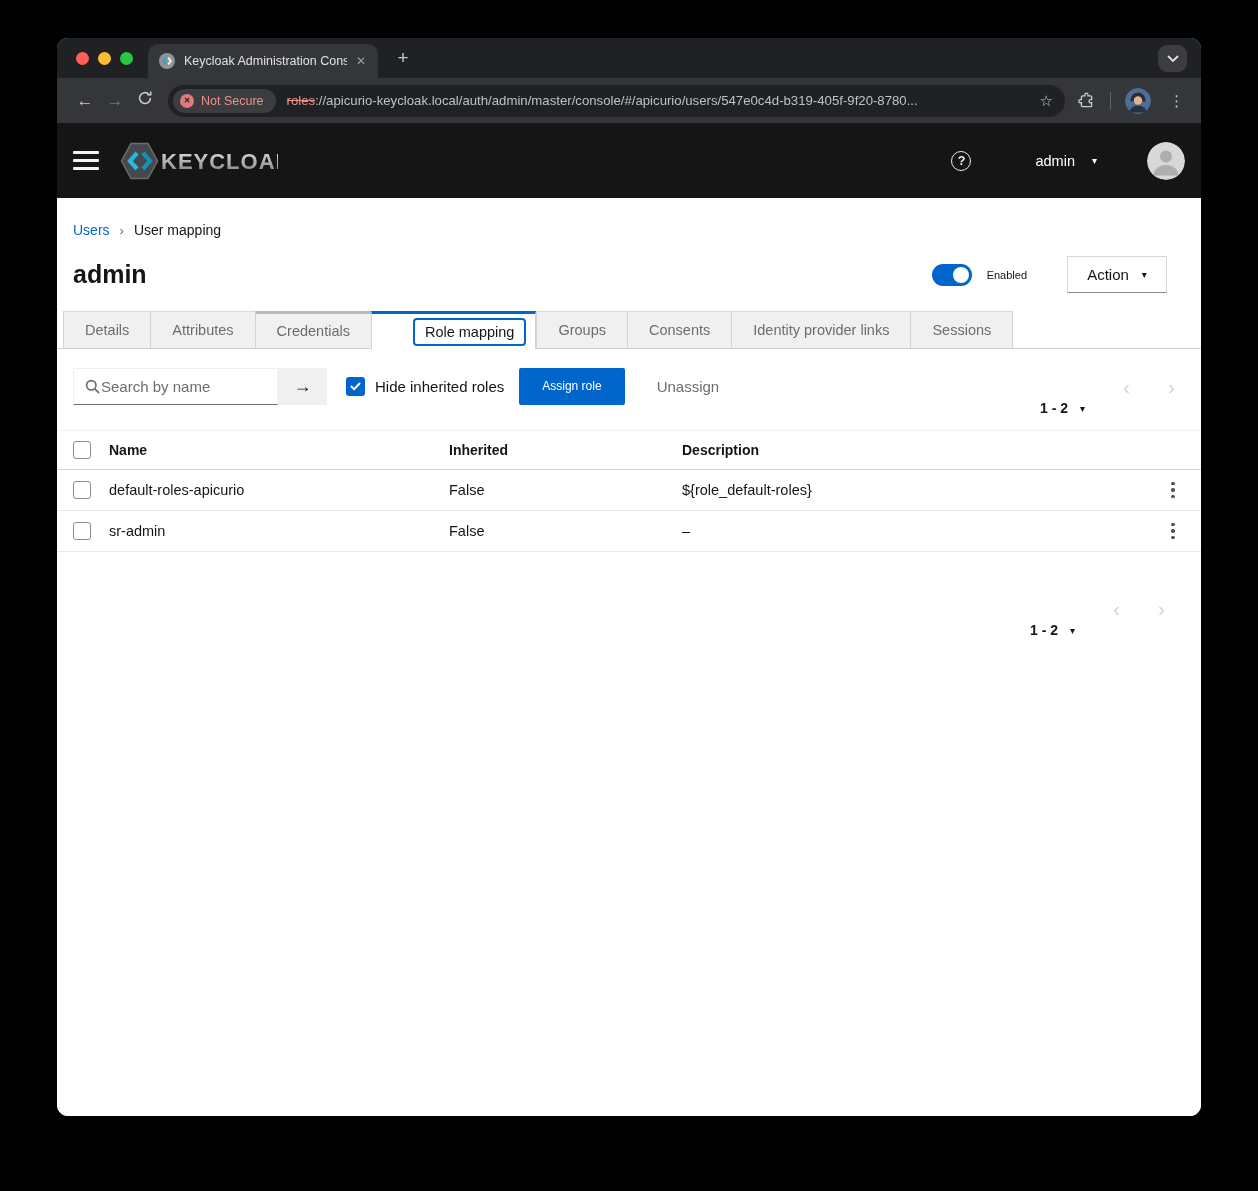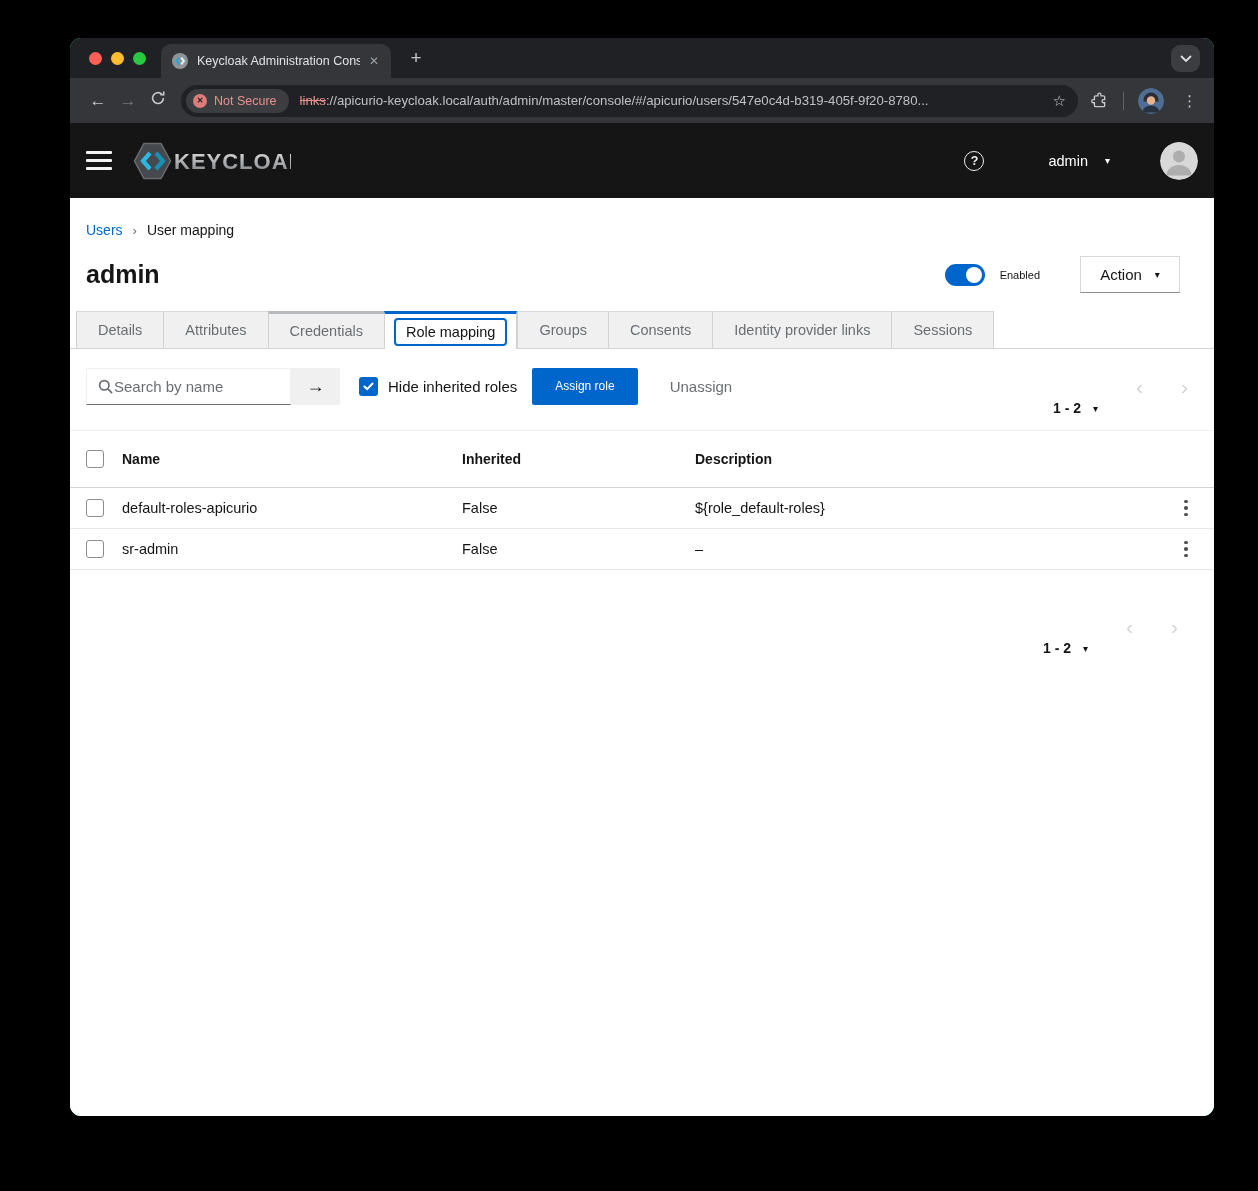--- a/index.html
+++ b/index.html
@@ -1,19 +1,19 @@
 <!DOCTYPE html>
 <html><head>
 <meta charset="utf-8">
 <style>
   * { box-sizing: border-box; margin: 0; padding: 0; }
   html,body { width:1258px; height:1191px; }
   body { background:#000; font-family:"Liberation Sans", sans-serif; position:relative; overflow:hidden; }
 
-  .window { position:absolute; left:70px; top:38px; width:1144px; height:1078px;
+  .window { position:absolute; left:57px; top:38px; width:1144px; height:1078px;
             border-radius:11px; overflow:hidden; background:#5eead4; display:flex; flex-direction:column; }
 
   
   .chrome-tabs { height:40px; background:#202124; position:relative; flex:none; }
   .traffic { position:absolute; left:19px; top:14px; display:flex; gap:9px; }
   .traffic span { width:13px; height:13px; border-radius:50%; display:block; }
   .t-close { background:#ff5f57; } .t-min { background:#febc2e; } .t-zoom { background:#28c840; }
   .chrome-tab { position:absolute; left:91px; top:6px; width:230px; height:34px; background:#35363a;
                 border-radius:10px 10px 0 0; display:flex; align-items:center; padding:0 9px 0 11px;
                 color:#dfe1e5; font-size:12.5px; }
@@ -73,21 +73,21 @@
                 gap:13px; font-size:15px; color:#151515; }
   .action-btn .crt { font-size:10px; color:#151515; }
 
   .tabs-row { margin-top:18px; height:38px; display:flex; align-items:stretch; border-bottom:1px solid #d2d2d2; padding-left:6px;text-align:center; }
   .tab { display:flex; align-items:center; padding:0 21px; background:#f0f0f0; color:#6a6e73;
          font-size:14.5px; border-top:1px solid #d9d9d9; border-left:1px solid #d2d2d2; white-space:nowrap; }
   .tab.graybar { border-top:3px solid #b8bbbe; }
   .tab.last { border-right:1px solid #d2d2d2; }
   .tab.active { background:#fff; color:#151515; border-top:3px solid #0066cc;
                 border-right:1px solid #d2d2d2; margin-bottom:-1px; padding:0 9px; }
-  .tab.active .ring { border:2px solid #0066cc; border-radius:4px; padding:4px 10px; }
+  .tab.active .ring { border:2px solid #0066cc; border-radius:4px; padding:4px 10px;margin-left:32px; }
 
   .roles-toolbar { margin:17px 16px 0; height:40px; display:flex; align-items:center; }
   .search-group { display:flex; height:37px; flex:none; }
   .search-box { width:205px; background:#fff; border:1px solid #f0f0f0; border-bottom:1px solid #6a6e73;
                 display:flex; align-items:center; padding-left:11px; gap:1px; }
   .search-box input { border:none; outline:none; font-size:15px; width:155px; color:#151515;
                       font-family:"Liberation Sans",sans-serif; background:transparent; }
   .search-box input::placeholder { color:#6a6e73; opacity:1; }
   .search-btn { width:49px; background:#f0f0f0; display:flex; align-items:center; justify-content:center;
                 font-size:18px; color:#151515; border:none; }
@@ -98,21 +98,21 @@
   .assign-btn { margin-left:15px; height:37px; padding:0 23px; background:#0066cc; color:#fff;
                 font-size:12px; border:none; border-radius:2px; display:flex; align-items:center; }
   .unassign-btn { margin-left:32px; font-size:15px; color:#6a6e73; background:none; border:none; }
   .pager { margin-left:auto; display:flex; align-items:center; padding-right:10px; }
   .pager-range { display:flex; align-items:center; gap:12px; font-size:14px; font-weight:bold; color:#151515;margin-top:44px; }
   .pager-range .crt { font-size:10px; font-weight:normal; color:#151515; }
   .pg-btn { margin-left:38px; color:#d2d2d2; font-size:21px; line-height:1; }
 
   .roles-table { margin-top:24px; }
   .thead, .trow { display:grid; grid-template-columns:36px 340px 233px 1fr 56px; align-items:center; padding-left:16px; }
-  .thead { height:58px; border-top:1px solid #f0f0f0; border-bottom:1px solid #d2d2d2;
+  .thead { height:40px; border-top:1px solid #f0f0f0; border-bottom:1px solid #d2d2d2;
            font-size:14px; font-weight:bold; color:#151515; }
   .trow { height:41px; border-bottom:1px solid #e7e7e9; font-size:14.5px; color:#151515; }
   .cb-off { width:18px; height:18px; background:#fff; border:1px solid #8a8d90; border-radius:3px; }
   .kebab { justify-self:center; display:flex; flex-direction:column; gap:3px; padding:4px; }
   .kebab i { width:3.5px; height:3.5px; border-radius:50%; background:#4f5255; display:block; }
 
   .bottom-pager { margin:26px 26px 0 0; display:flex; justify-content:flex-end; }
 </style>
 </head>
 <body>
@@ -149,21 +149,21 @@
       <svg width="16" height="16" viewBox="0 0 16 16">
         <path d="M13.4 8a5.4 5.4 0 1 1-1.6-3.8" stroke="#c7c9cc" stroke-width="1.6" fill="none"></path>
         <path d="M13.7 1.4v3.4h-3.4" stroke="#c7c9cc" stroke-width="1.6" fill="none"></path>
       </svg>
     </span>
     <div class="omnibox">
       <div class="chip">
         <span class="baddot">✕</span>
         <span>Not Secure</span>
       </div>
-      <div class="url"><span class="scheme">links</span><span>://apicurio-keycloak.local/auth/admin/master/console/#/apicurio/users/547e0c4d-b319-405f-9f20-8780...</span></div>
+      <div class="url"><span class="scheme">roles</span><span>://apicurio-keycloak.local/auth/admin/master/console/#/apicurio/users/547e0c4d-b319-405f-9f20-8780...</span></div>
       <span class="omni-star">☆</span>
     </div>
     <div class="tb-right">
       <svg width="19" height="19" viewBox="0 0 24 24">
         <path d="M10 4.6a1.9 1.9 0 0 1 3.8 0V6.2H17a1.5 1.5 0 0 1 1.5 1.5v3.2h-1.3a2 2 0 0 0 0 4h1.3v3.4A1.5 1.5 0 0 1 17 19.8H7.1a1.5 1.5 0 0 1-1.5-1.5v-3.4H4.2a2 2 0 0 1 0-4h1.4V7.7a1.5 1.5 0 0 1 1.5-1.5h2.9V4.6z" fill="none" stroke="#c7c9cc" stroke-width="1.7"></path>
       </svg>
       <span class="vsep"></span>
       <span class="b-avatar">
         <svg width="26" height="26" viewBox="0 0 26 26">
           <circle cx="13" cy="13" r="13" fill="#4e6e96"></circle>

